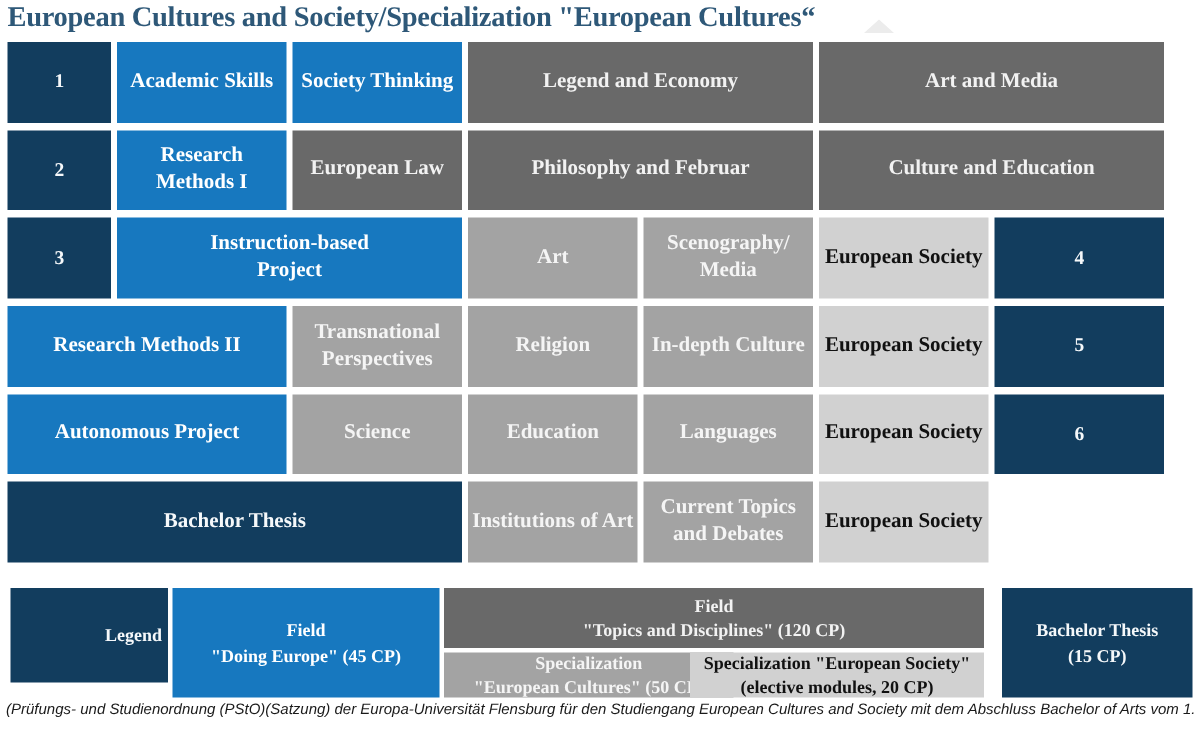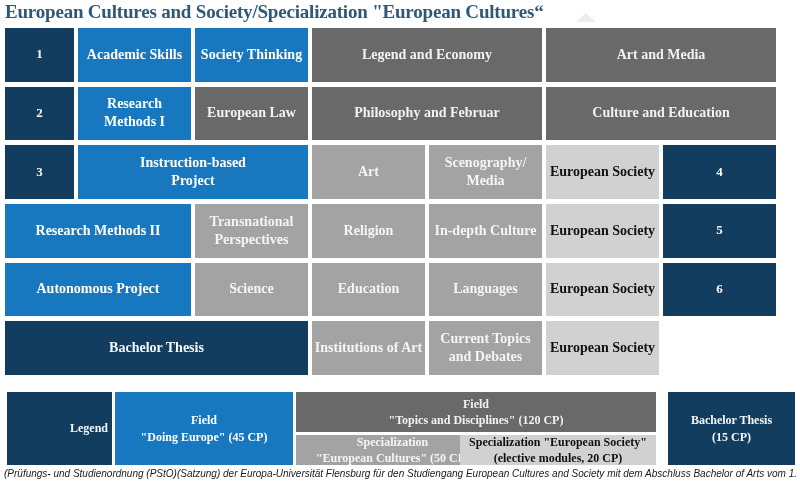--- a/index.html
+++ b/index.html
@@ -60,21 +60,21 @@
     display: flex;
     align-items: center;
     justify-content: center;
     text-align: center;
     font-weight: 700;
     font-size: 12px;
     line-height: 1.35;
     white-space: pre-line;
     padding: 12px 2px;
   }
-  #lg-label   { left: 2px;   top: 0;    width: 105px; height: 73px; justify-content: flex-end; padding-right: 4px; }
+  #lg-label   { left: 2px;   top: 0;    width: 105px; height: 63px; justify-content: flex-end; padding-right: 4px; }
   #lg-doing   { left: 110px; top: 0;    width: 178px; height: 73px; }
   #lg-topics  { left: 291px; top: 0;    width: 360px; height: 40px; }
   #lg-cultures{ left: 291px; top: 43px; width: 193px; height: 30px; }
   #lg-society { left: 455px; top: 43px; width: 196px; height: 30px; }
   #lg-thesis  { left: 663px; top: 0;    width: 127px; height: 73px; }
   .footnote {
     position: absolute;
     left: 4px; top: 468px;
     width: 794px;
     font-family: "Liberation Sans", sans-serif;

